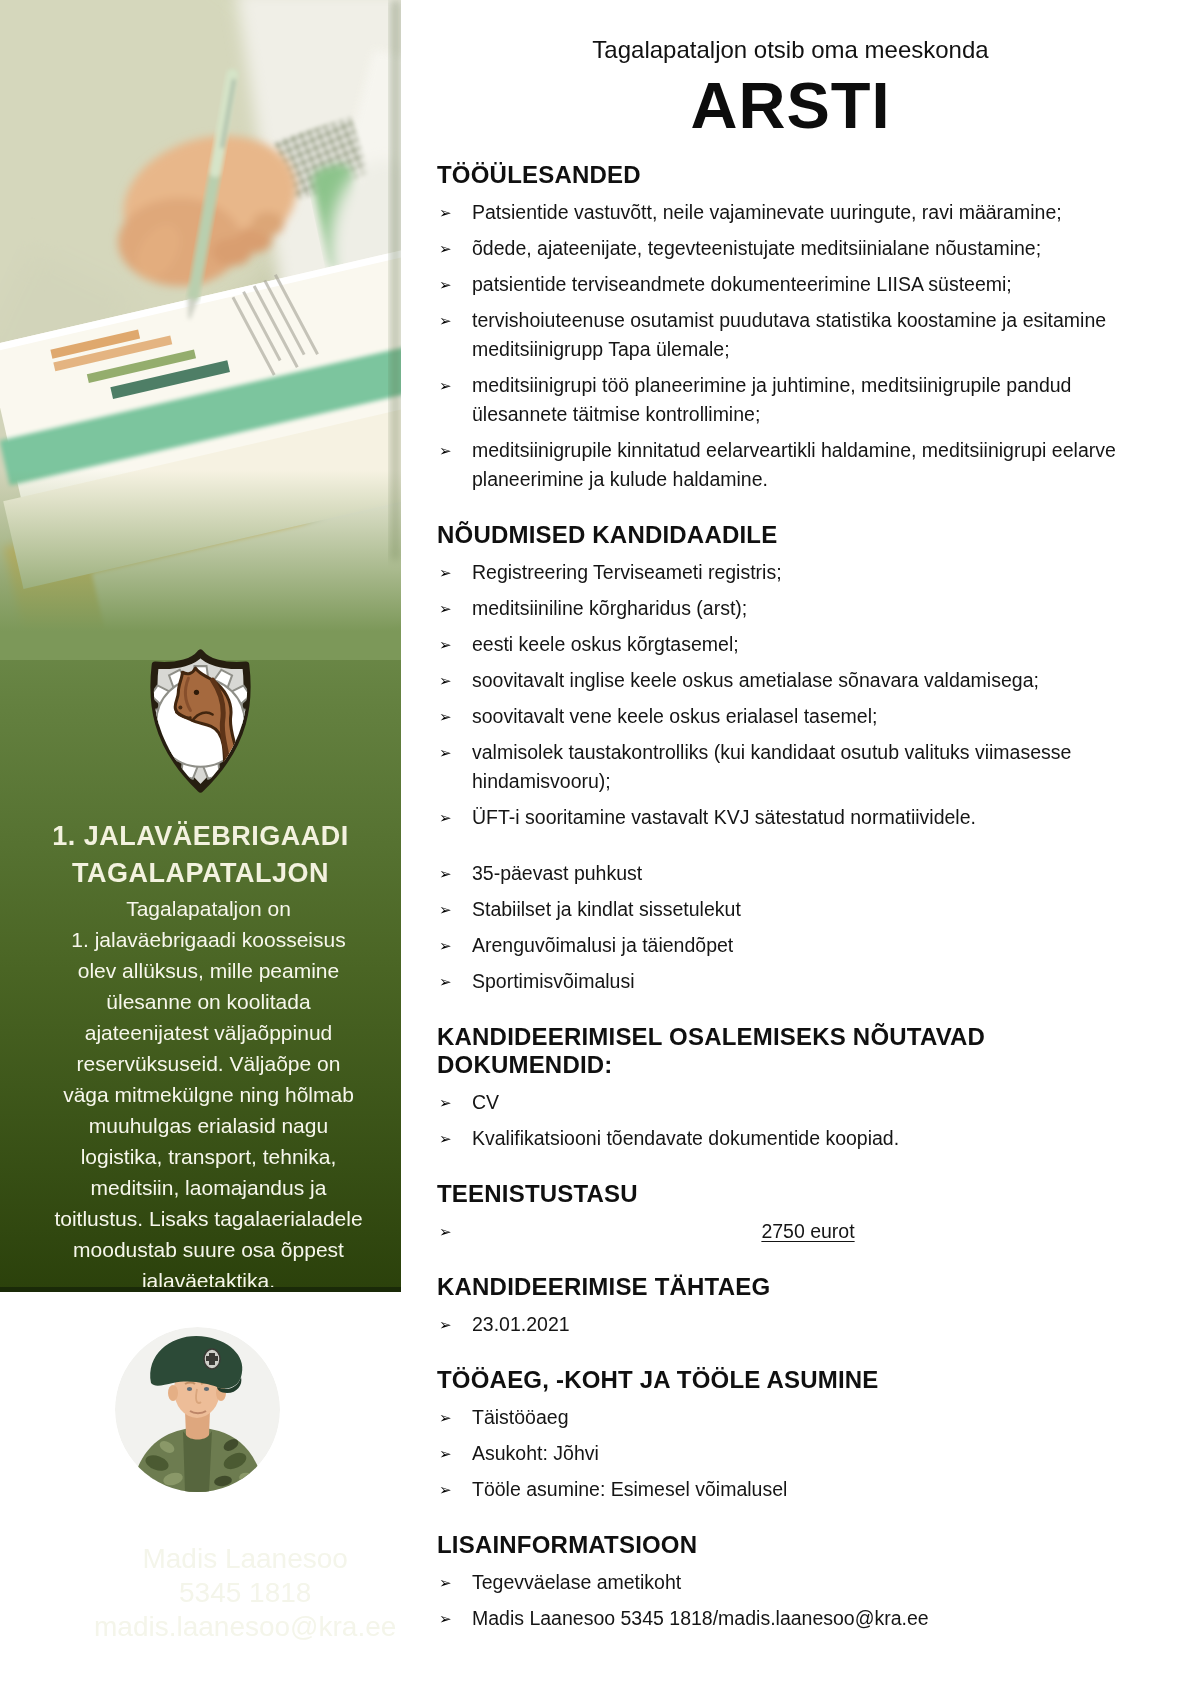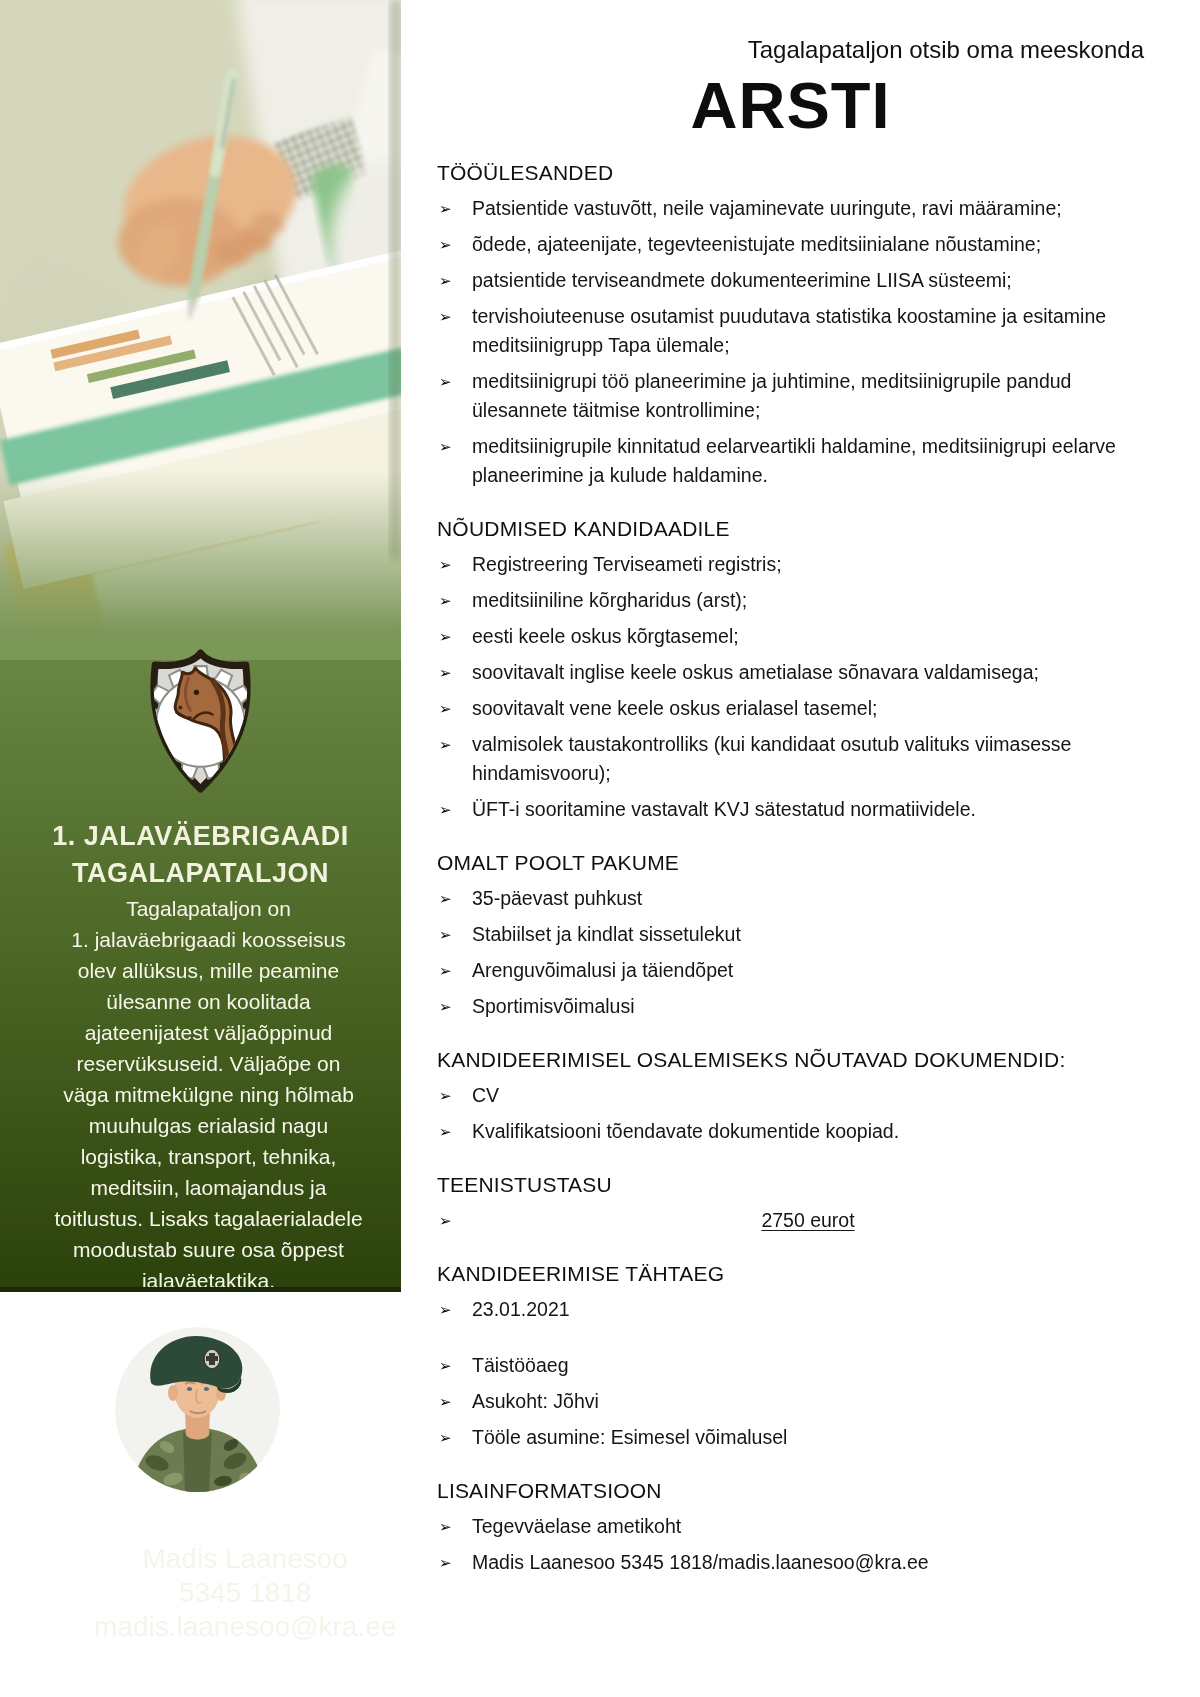--- a/index.html
+++ b/index.html
@@ -25,25 +25,25 @@
   .sb-desc{
     position:absolute;top:893px;left:8px;width:401px;box-sizing:border-box;padding:0 26px;
     text-align:center;font-size:21px;line-height:31px;color:#f7f7ec;white-space:pre-line;
   }
   .portrait{position:absolute;top:1327px;left:115px;width:165px;height:165px;border-radius:50%;overflow:hidden;}
   .contact{position:absolute;top:1508px;left:94px;color:#f4f5ea;font-size:28px;line-height:34px;text-align:center;}
   .contact .c-head{font-weight:bold;color:#ffffff;letter-spacing:.5px;}
   
   .main{position:absolute;left:401px;top:0;width:799px;height:1697px;}
   .content{padding:30px 56px 0 36px;}
-  .kicker{text-align:right;font-size:24px;color:#111;margin:6px 0 0;}
+  .kicker{text-align:center;font-size:24px;color:#111;margin:6px 0 0;}
   .big-title{text-align:center;font-size:65px;font-weight:bold;color:#0d0d0d;margin:4px 0 0;letter-spacing:1px;}
   .sec{margin-top:27px;}
   .sec.first{margin-top:18px;}
-  .sec h2{font-size:21px;font-weight:normal;color:#101010;margin:0 0 9px 0;letter-spacing:.2px;}
+  .sec h2{font-size:24px;font-weight:bold;color:#101010;margin:0 0 9px 0;letter-spacing:.2px;}
   .items{list-style:none;margin:0;padding:0;}
   .items li{display:flex;align-items:flex-start;font-size:19.5px;line-height:29px;margin-bottom:7px;color:#151515;}
   .ar{flex:0 0 33px;width:33px;font-size:15px;line-height:29px;padding-left:2px;color:#000;}
   .tx{flex:1;}
   .tx.underline{text-decoration:underline;text-underline-offset:3px;text-align:center;}
 </style>
 </head>
 <body>
 
 <aside class="sidebar">
@@ -302,21 +302,20 @@
             <span class="tx">valmisolek taustakontrolliks (kui kandidaat osutub valituks viimasesse hindamisvooru);</span>
           </li>
         <li>
             <span class="ar">➢</span>
             <span class="tx">ÜFT-i sooritamine vastavalt KVJ sätestatud normatiividele.</span>
           </li>
       </ul>
     </section>
 
     <section class="sec">
-      <h2>OMALT POOLT PAKUME</h2>
       <ul class="items">
         <li>
             <span class="ar">➢</span>
             <span class="tx">35-päevast puhkust</span>
           </li>
         <li>
             <span class="ar">➢</span>
             <span class="tx">Stabiilset ja kindlat sissetulekut</span>
           </li>
         <li>
@@ -358,20 +357,21 @@
       <h2>KANDIDEERIMISE TÄHTAEG</h2>
       <ul class="items">
         <li>
             <span class="ar">➢</span>
             <span class="tx">23.01.2021</span>
           </li>
       </ul>
     </section>
 
     <section class="sec">
+      <h2>TÖÖAEG, -KOHT JA TÖÖLE ASUMINE</h2>
       <ul class="items">
         <li>
             <span class="ar">➢</span>
             <span class="tx">Täistööaeg</span>
           </li>
         <li>
             <span class="ar">➢</span>
             <span class="tx">Asukoht: Jõhvi</span>
           </li>
         <li>

